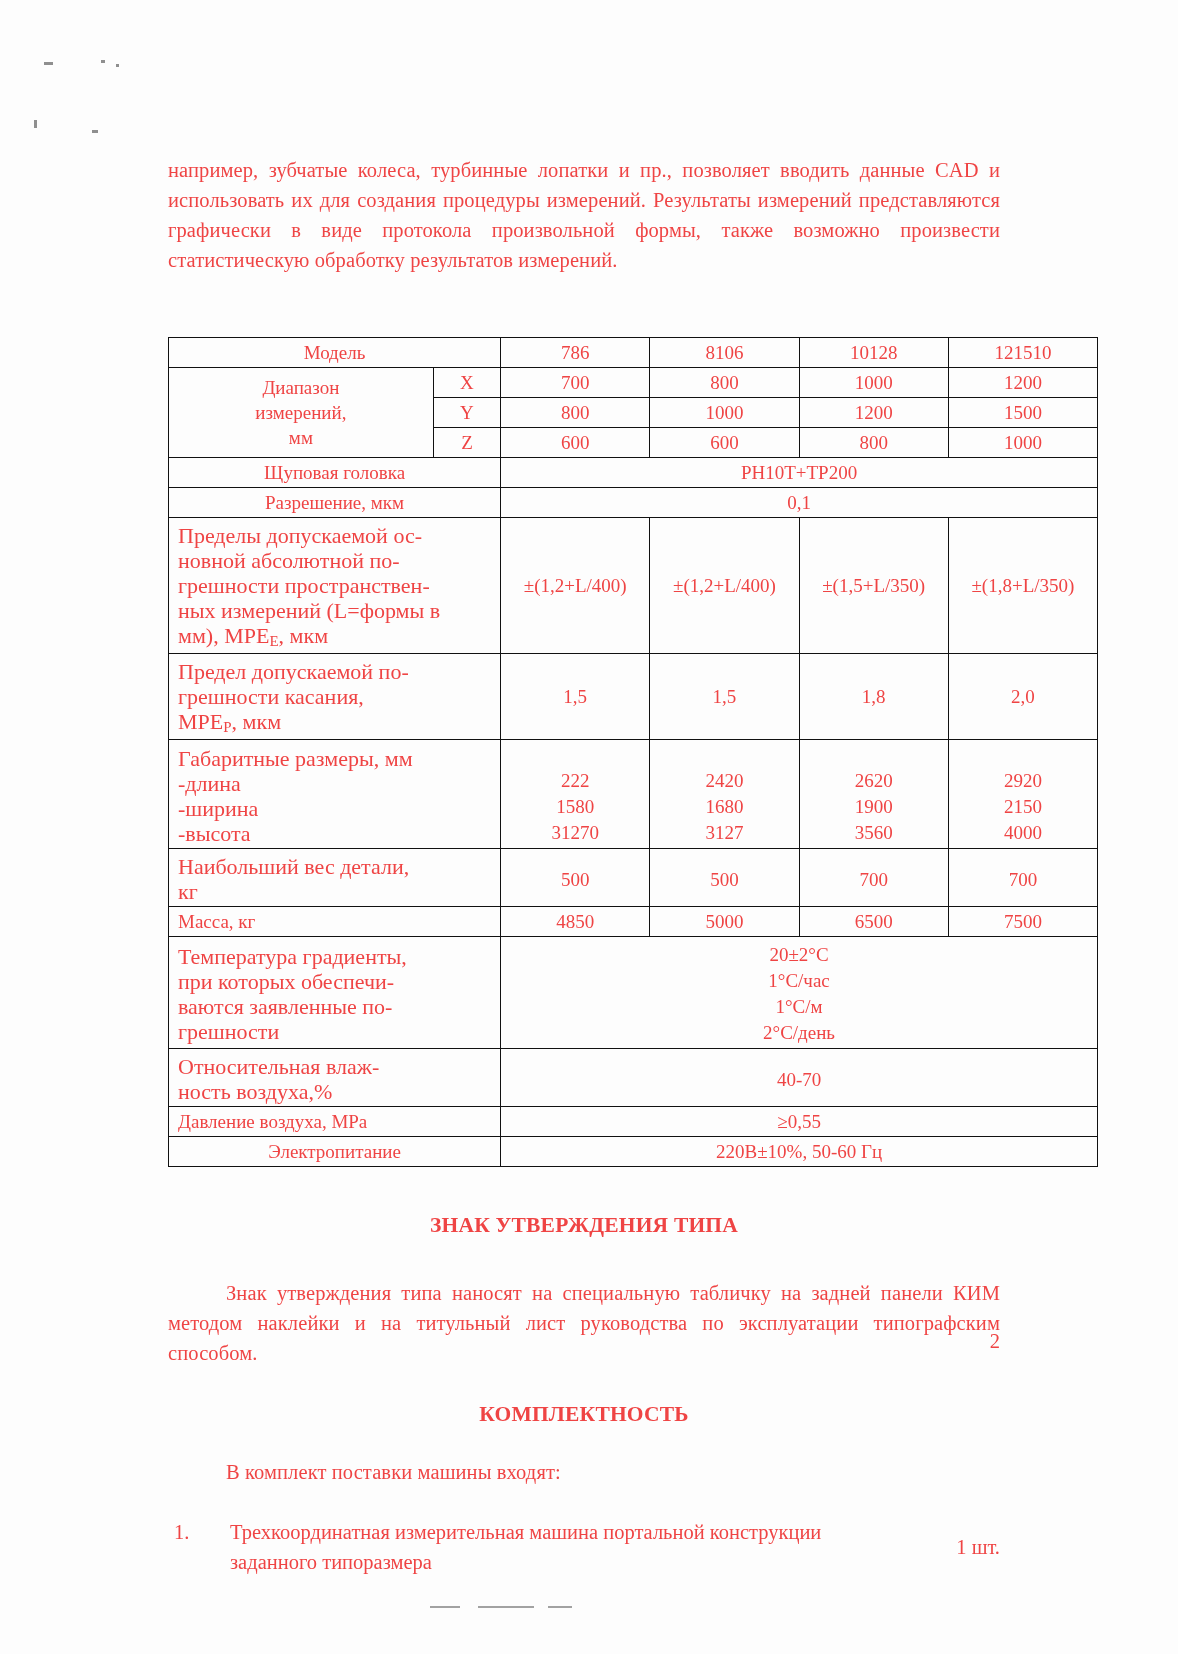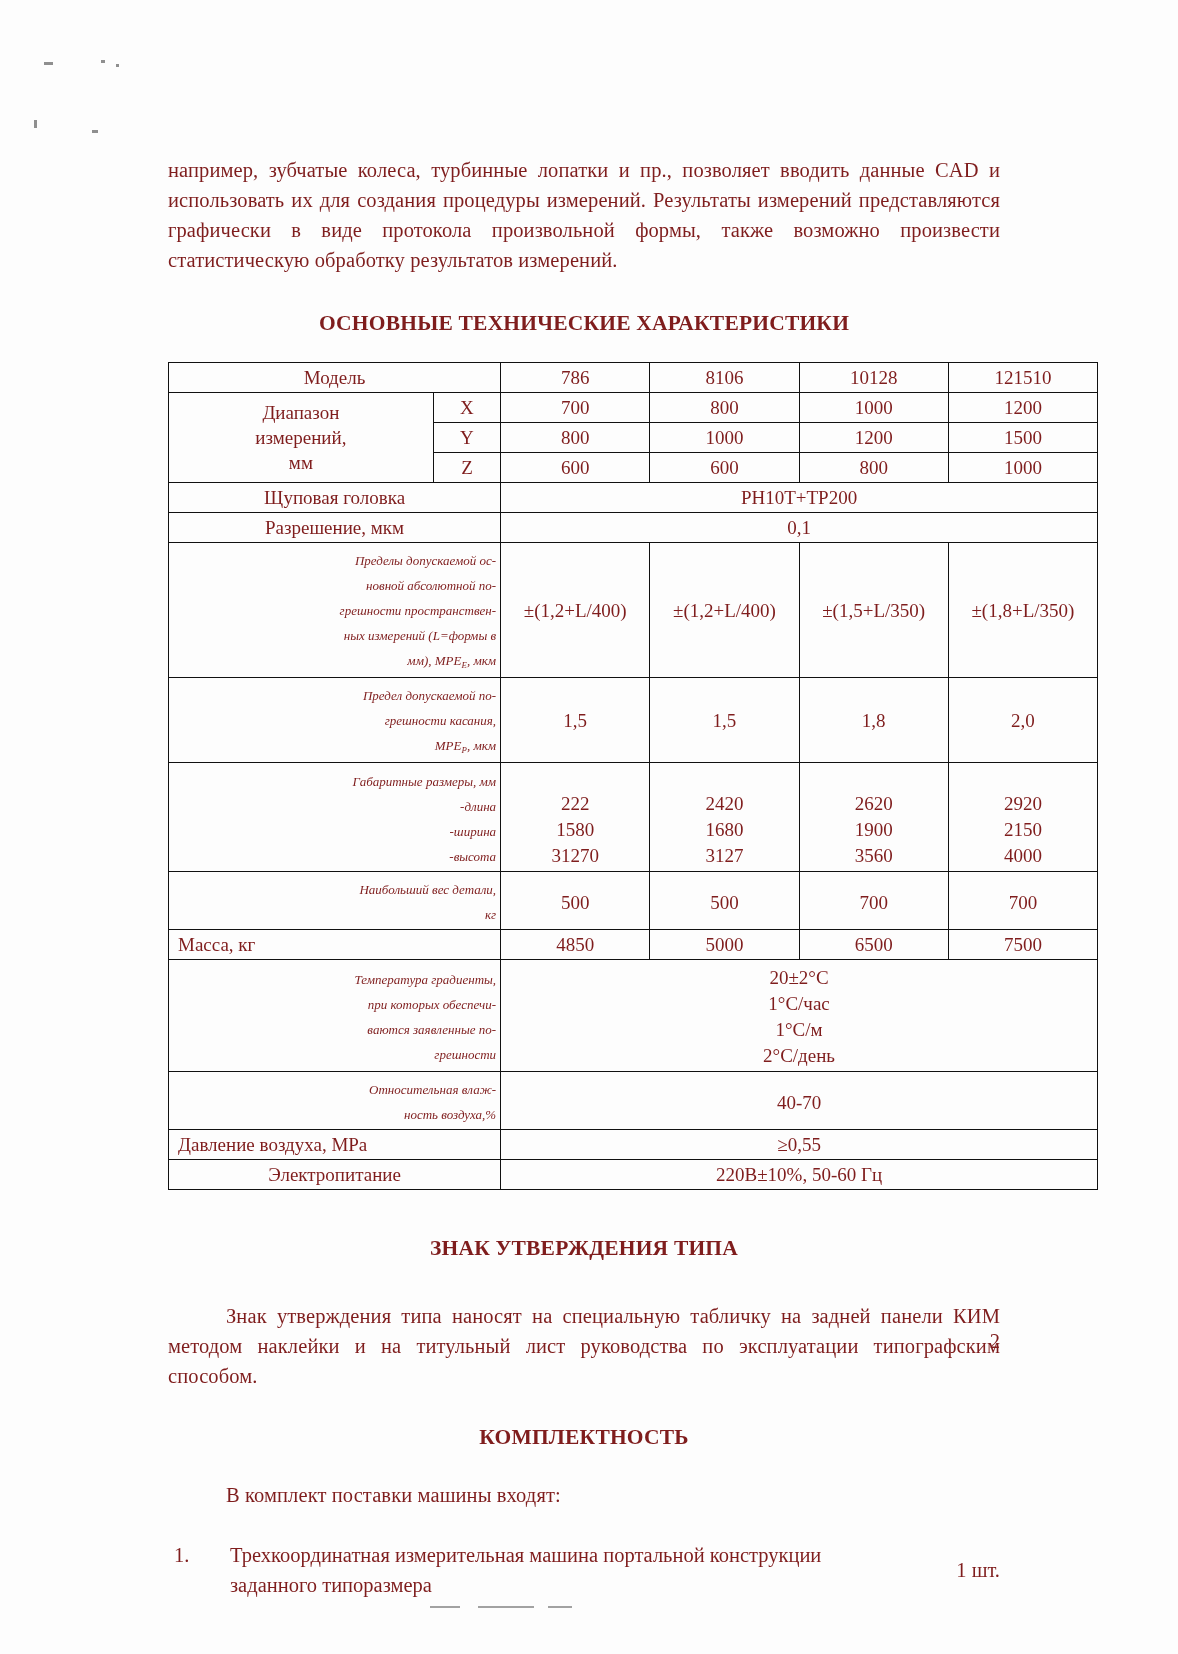--- a/index.html
+++ b/index.html
@@ -6,21 +6,21 @@
     margin: 0;
     padding: 0;
     background: #ffffff;
   }
   .page {
     position: relative;
     width: 1178px;
     height: 1654px;
     background: #fdfdfd;
     font-family: "Liberation Serif", "DejaVu Serif", serif;
-    color: #7f1d1d;
+    color: #ef4444;
     overflow: hidden;
   }
   .scan-specks { position: absolute; background: #8f8f8f; }
   .speck-a { left: 44px;  top: 62px;  width: 9px; height: 3px; }
   .speck-b { left: 101px; top: 60px;  width: 4px; height: 3px; }
   .speck-c { left: 116px; top: 64px;  width: 3px; height: 3px; }
   .speck-d { left: 34px;  top: 120px; width: 3px; height: 8px; }
   .speck-e { left: 92px;  top: 130px; width: 6px; height: 3px; }
 
   .content {
@@ -67,27 +67,26 @@
     vertical-align: middle;
     line-height: 25px;
   }
   .c-label { width: 236px; }
   .c-sub   { width: 60px; }
   .c-val   { width: 133px; }
 
   .ctr  { text-align: center; }
   .lft  { text-align: left; padding-left: 9px !important; }
   .tight-label {
-    font-size: 13px;
+    font-size: 22px;
     line-height: 23px;
-    text-align: right;
+    text-align: left;
     padding-left: 9px !important;
     vertical-align: top;
     padding-top: 5px !important;
-    font-style: italic;
   }
   .mid { vertical-align: middle; }
   .top { vertical-align: top; padding-top: 5px !important; }
   .multi-line > div { line-height: 26px; }
 
   sub { font-size: 0.68em; vertical-align: baseline; position: relative; top: 3px; }
 
   ol.kit-list {
     margin: 0;
     padding: 0;
@@ -134,21 +133,20 @@
   <div class="scan-specks speck-c"></div>
   <div class="scan-specks speck-d"></div>
   <div class="scan-specks speck-e"></div>
 
   <div class="content">
 
     <p class="body-text">например, зубчатые колеса, турбинные лопатки и пр., позволяет вводить данные CAD и использовать их для создания процедуры измерений. Результаты измерений представляются графически в виде протокола произвольной формы, также возможно произвести статистическую обработку результатов измерений.</p>
 
     <div class="gap-a"></div>
 
-    <h2 class="section-heading">ОСНОВНЫЕ ТЕХНИЧЕСКИЕ ХАРАКТЕРИСТИКИ</h2>
 
     <div class="gap-b"></div>
 
     <table class="spec-table">
       <colgroup>
         <col class="c-label">
           <col class="c-sub">
         <col class="c-val">
           <col class="c-val">
           <col class="c-val">

